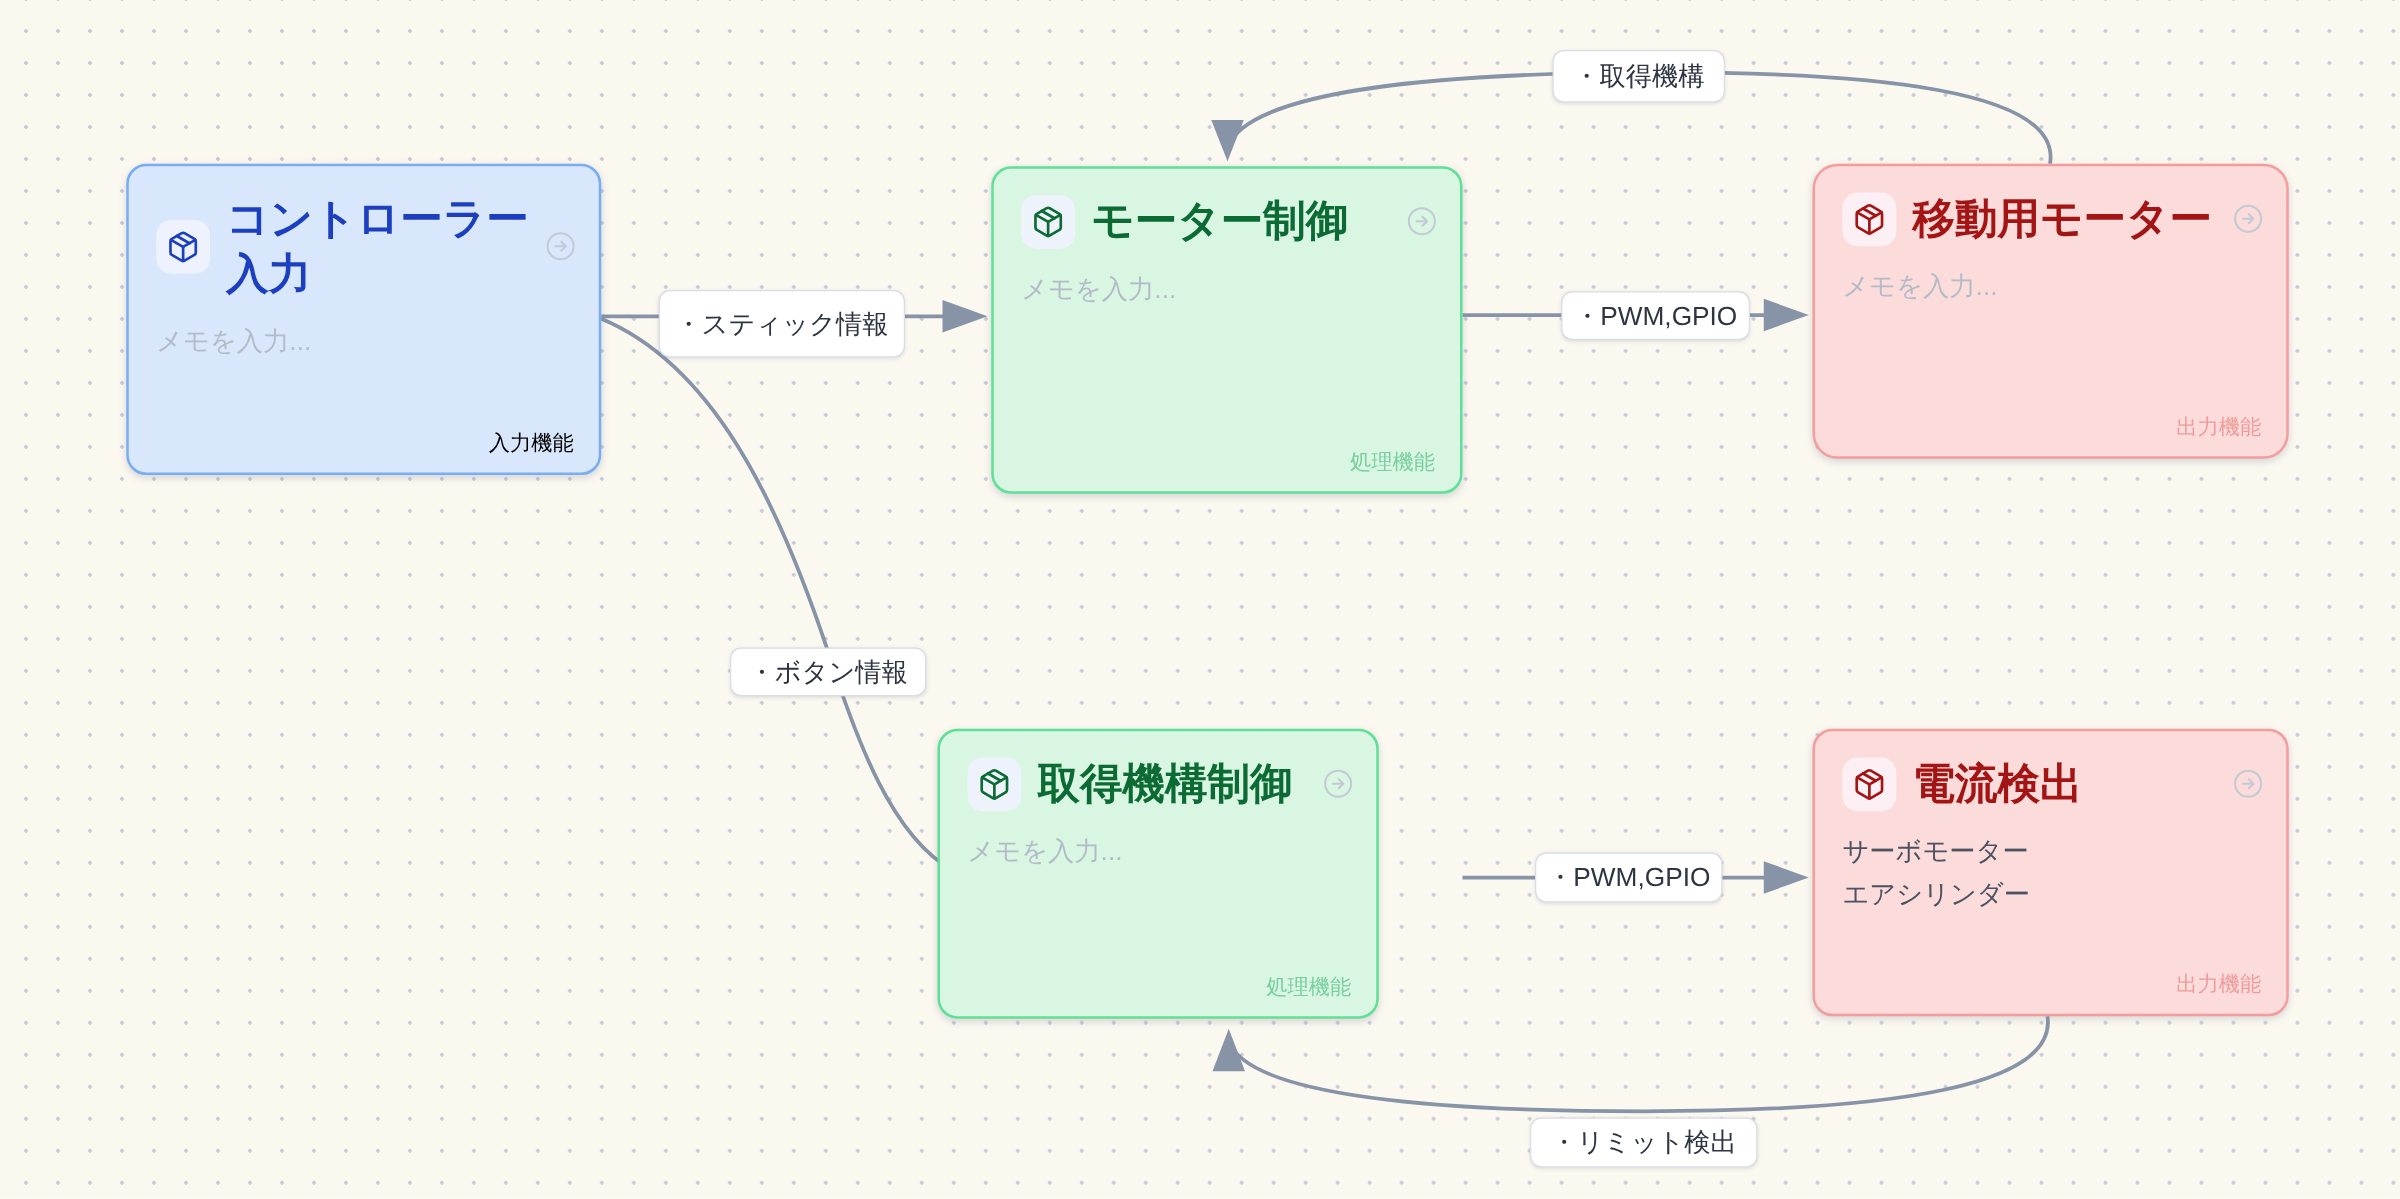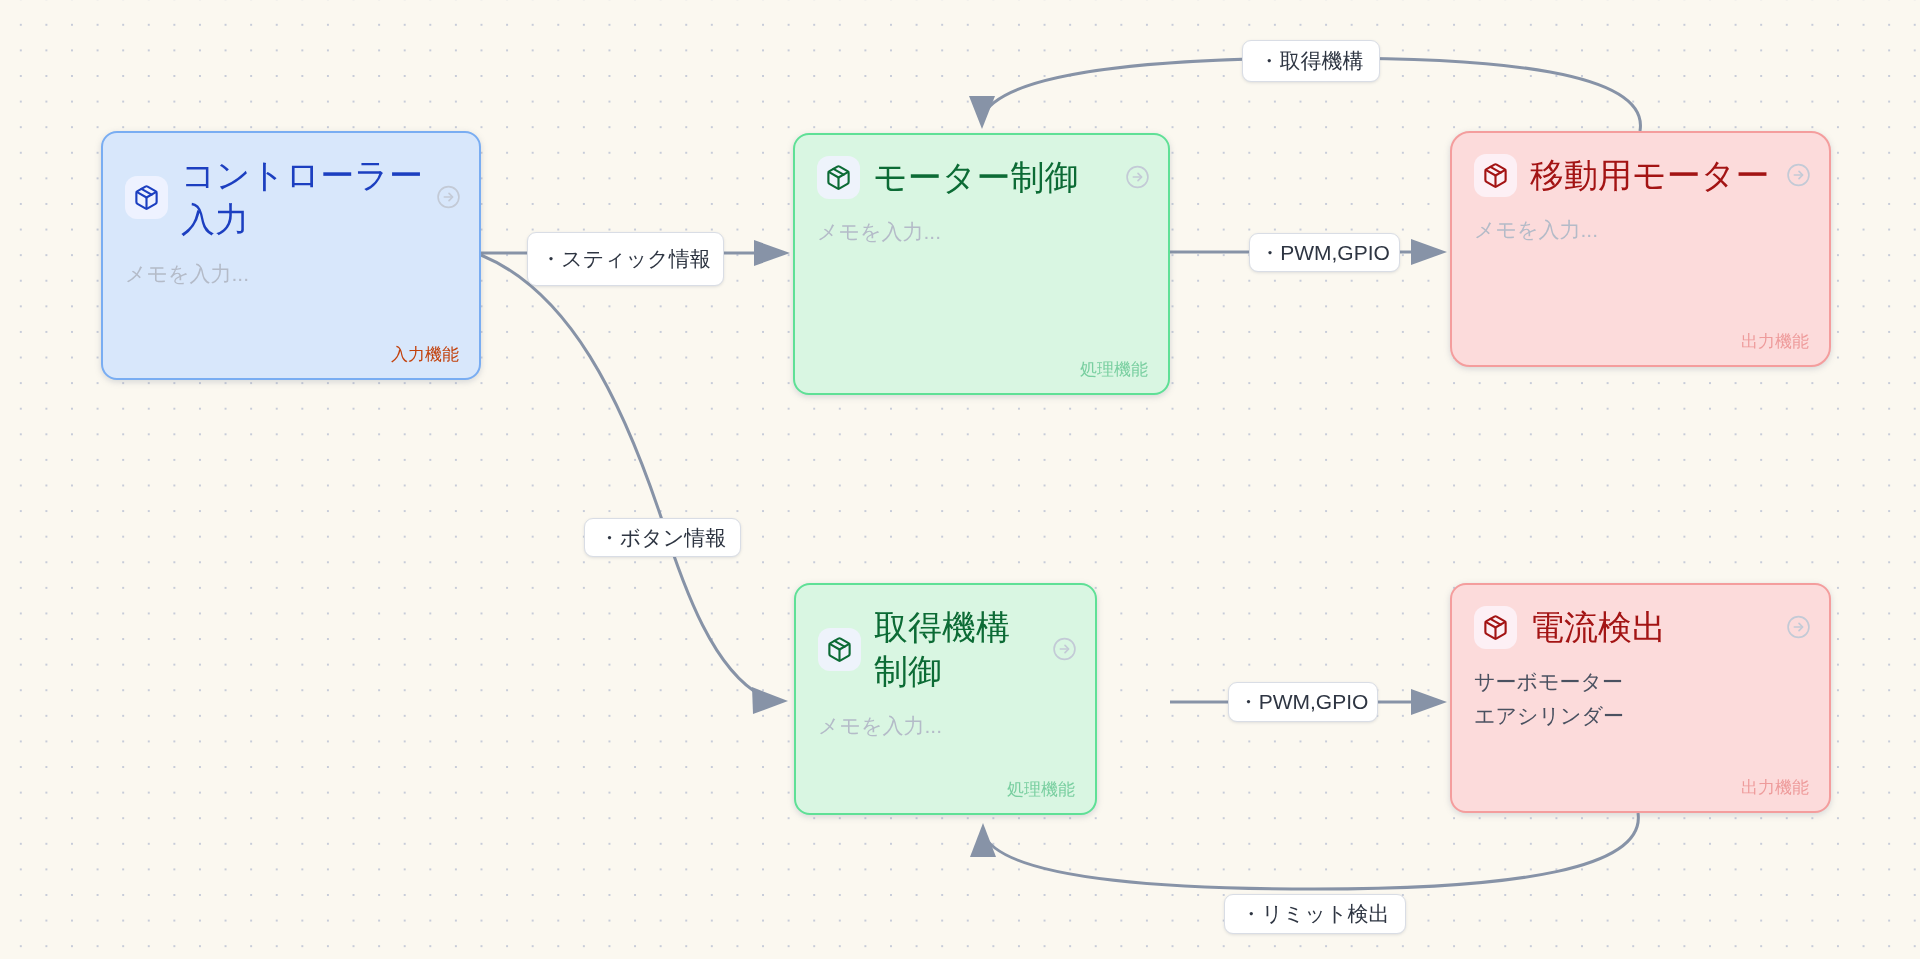--- a/index.html
+++ b/index.html
@@ -31,34 +31,34 @@
     border:2.5px solid; border-radius:16px;
     padding:20px 22px;
     box-shadow:0 2px 6px rgba(120,130,150,.28);
   }
   .node-header { position:relative; display:flex; align-items:center; padding-right:34px; }
   .chip {
     flex:0 0 auto; width:43px; height:43px; border-radius:12px;
     display:flex; align-items:center; justify-content:center;
   }
   .chip svg { width:27px; height:27px; }
-  .node-title { margin-left:13px; font-weight:normal; font-size:34px; line-height:1.3; max-width:252px; }
+  .node-title { margin-left:13px; font-weight:bold; font-size:34px; line-height:1.3; max-width:252px; }
   .goto {
     position:absolute; right:-4px; top:50%; transform:translateY(-50%);
     width:25px; height:25px; color:#c3cad6;
   }
   .goto svg { width:25px; height:25px; display:block; }
   .node-body { margin-top:16px; font-size:21px; line-height:1.62; white-space:pre-line; color:#4a5160; }
   .node-body.placeholder { color:#b4bbc8; }
   .node-category { position:absolute; right:20px; bottom:12px; font-size:17px; }
 
   .node.input   { background:#d8e7fb; border-color:#79adf2; }
   .node.input .node-title   { color:#1c3fc0; }
   .node.input .chip         { background:#eef2ff; color:#1c3fc0; }
-  .node.input .node-category{ color:#c2410c; }
+  .node.input .node-category{ color:#000000; }
 
   .node.process { background:#d9f6e2; border-color:#5fe096; }
   .node.process .node-title   { color:#0c6b35; }
   .node.process .chip         { background:#eef3fb; color:#0c6b35; }
   .node.process .node-category{ color:#79cfa0; }
 
   .node.output  { background:#fcdbdb; border-color:#f49d9d; }
   .node.output .node-title   { color:#a31414; }
   .node.output .chip         { background:#fdf0f5; color:#a31414; }
   .node.output .node-category{ color:#ee9b9b; }
@@ -158,21 +158,21 @@
           <circle cx="12" cy="12" r="10"></circle>
             <path d="M8 12h7"></path>
             <path d="m12.5 8.5 3.5 3.5-3.5 3.5"></path>
         </svg>
       </span>
     </div>
     <div class="node-body placeholder">メモを入力...</div>
     <div class="node-category">出力機能</div>
   </div>
 
-  <div class="node process" style="left:794px; top:583px; width:303px; height:232px;">
+  <div class="node process" style="left:750px; top:583px; width:353px; height:232px;">
     <div class="node-header">
       <span class="chip">
         <svg viewBox="0 0 24 24" fill="none" stroke="currentColor" stroke-width="1.9" stroke-linecap="round" stroke-linejoin="round">
           <path d="M11 21.73a2 2 0 0 0 2 0l7-4A2 2 0 0 0 21 16V8a2 2 0 0 0-1-1.73l-7-4a2 2 0 0 0-2 0l-7 4A2 2 0 0 0 3 8v8a2 2 0 0 0 1 1.73z"></path>
           <path d="M12 22V12"></path>
             <path d="m3.3 7 8.7 5 8.7-5"></path>
             <path d="m7.5 4.27 9 5.15"></path>
         </svg>
       </span>
       <div class="node-title">取得機構制御</div>

